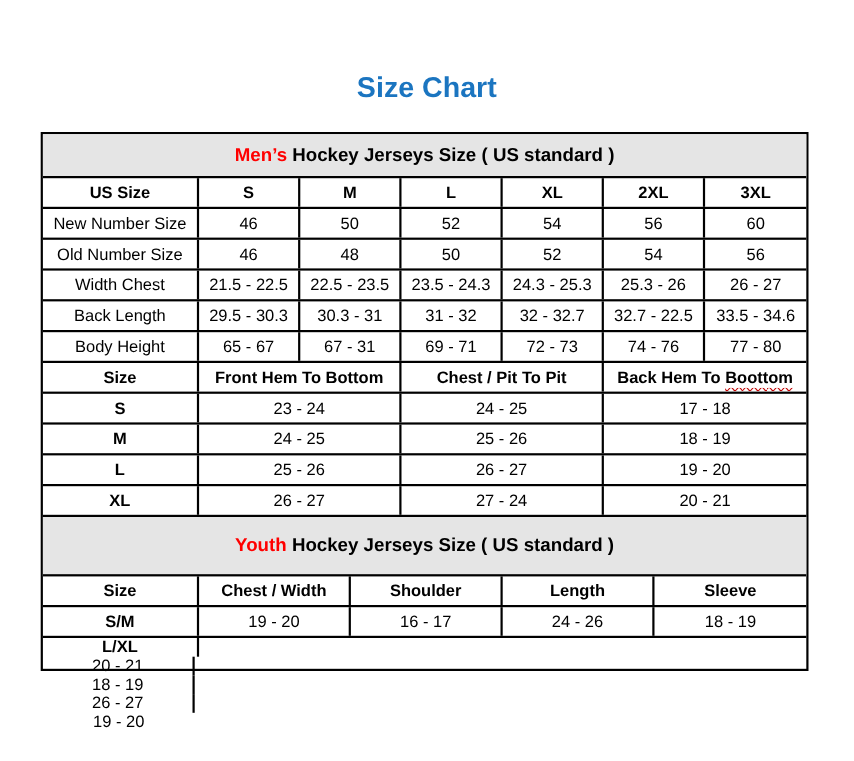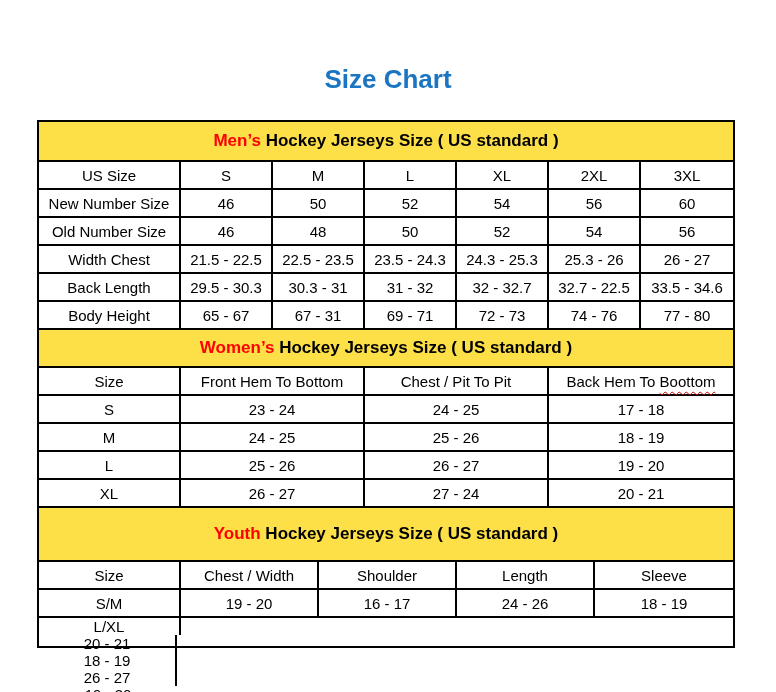--- a/index.html
+++ b/index.html
@@ -24,21 +24,21 @@
     position: absolute;
     left: 37px; top: 120px;
     width: 698px;
     border: 2px solid #000;
     background: #fff;
   }
   .banner {
     display: flex;
     justify-content: center;
     align-items: center;
-    background: #fde047;
+    background: #e5e5e5;
     border-bottom: 2px solid #000;
     font-weight: bold;
     font-size: 17px;
   }
   .b-men   { height: 40px; }
   .b-women { height: 38px; }
   .b-youth { height: 54px; }
   .red { color: #FF0000; }
   .row {
     display: flex;
@@ -49,21 +49,21 @@
   .cell {
     display: flex;
     align-items: center;
     justify-content: center;
     height: 100%;
     border-right: 2px solid #000;
     font-size: 15px;
     white-space: nowrap;
   }
   .row .cell:last-child { border-right: none; }
-  .bold { font-weight: normal; }
+  .bold { font-weight: bold; }
   .men   .cell { width: 92px; }
   .women .cell { width: 184px; }
   .youth .cell { width: 138px; }
   .men .cell.first, .women .cell.first, .youth .cell.first { width: 142px; }
   .squiggle {
     text-decoration: underline;
     text-decoration-style: wavy;
     text-decoration-color: #C00000;
     text-decoration-thickness: 1px;
     text-underline-offset: 4px;
@@ -135,23 +135,20 @@
   <div class="row men">
     <div class="cell first">Body Height</div>
     <div class="cell">65 - 67</div>
     <div class="cell">67 - 31</div>
     <div class="cell">69 - 71</div>
     <div class="cell">72 - 73</div>
     <div class="cell">74 - 76</div>
     <div class="cell">77 - 80</div>
   </div>
 
-  <div class="banner b-women">
-    <span class="inline-wrap"><span class="red">Women’s</span><span> Hockey Jerseys Size ( US standard )</span></span>
-  </div>
 
   <div class="row women">
     <div class="cell first bold">Size</div>
     <div class="cell bold">Front Hem To Bottom</div>
     <div class="cell bold">Chest / Pit To Pit</div>
     <div class="cell bold">
       <span class="inline-wrap"><span>Back Hem To </span><span class="squiggle">Boottom</span></span>
     </div>
   </div>
 

